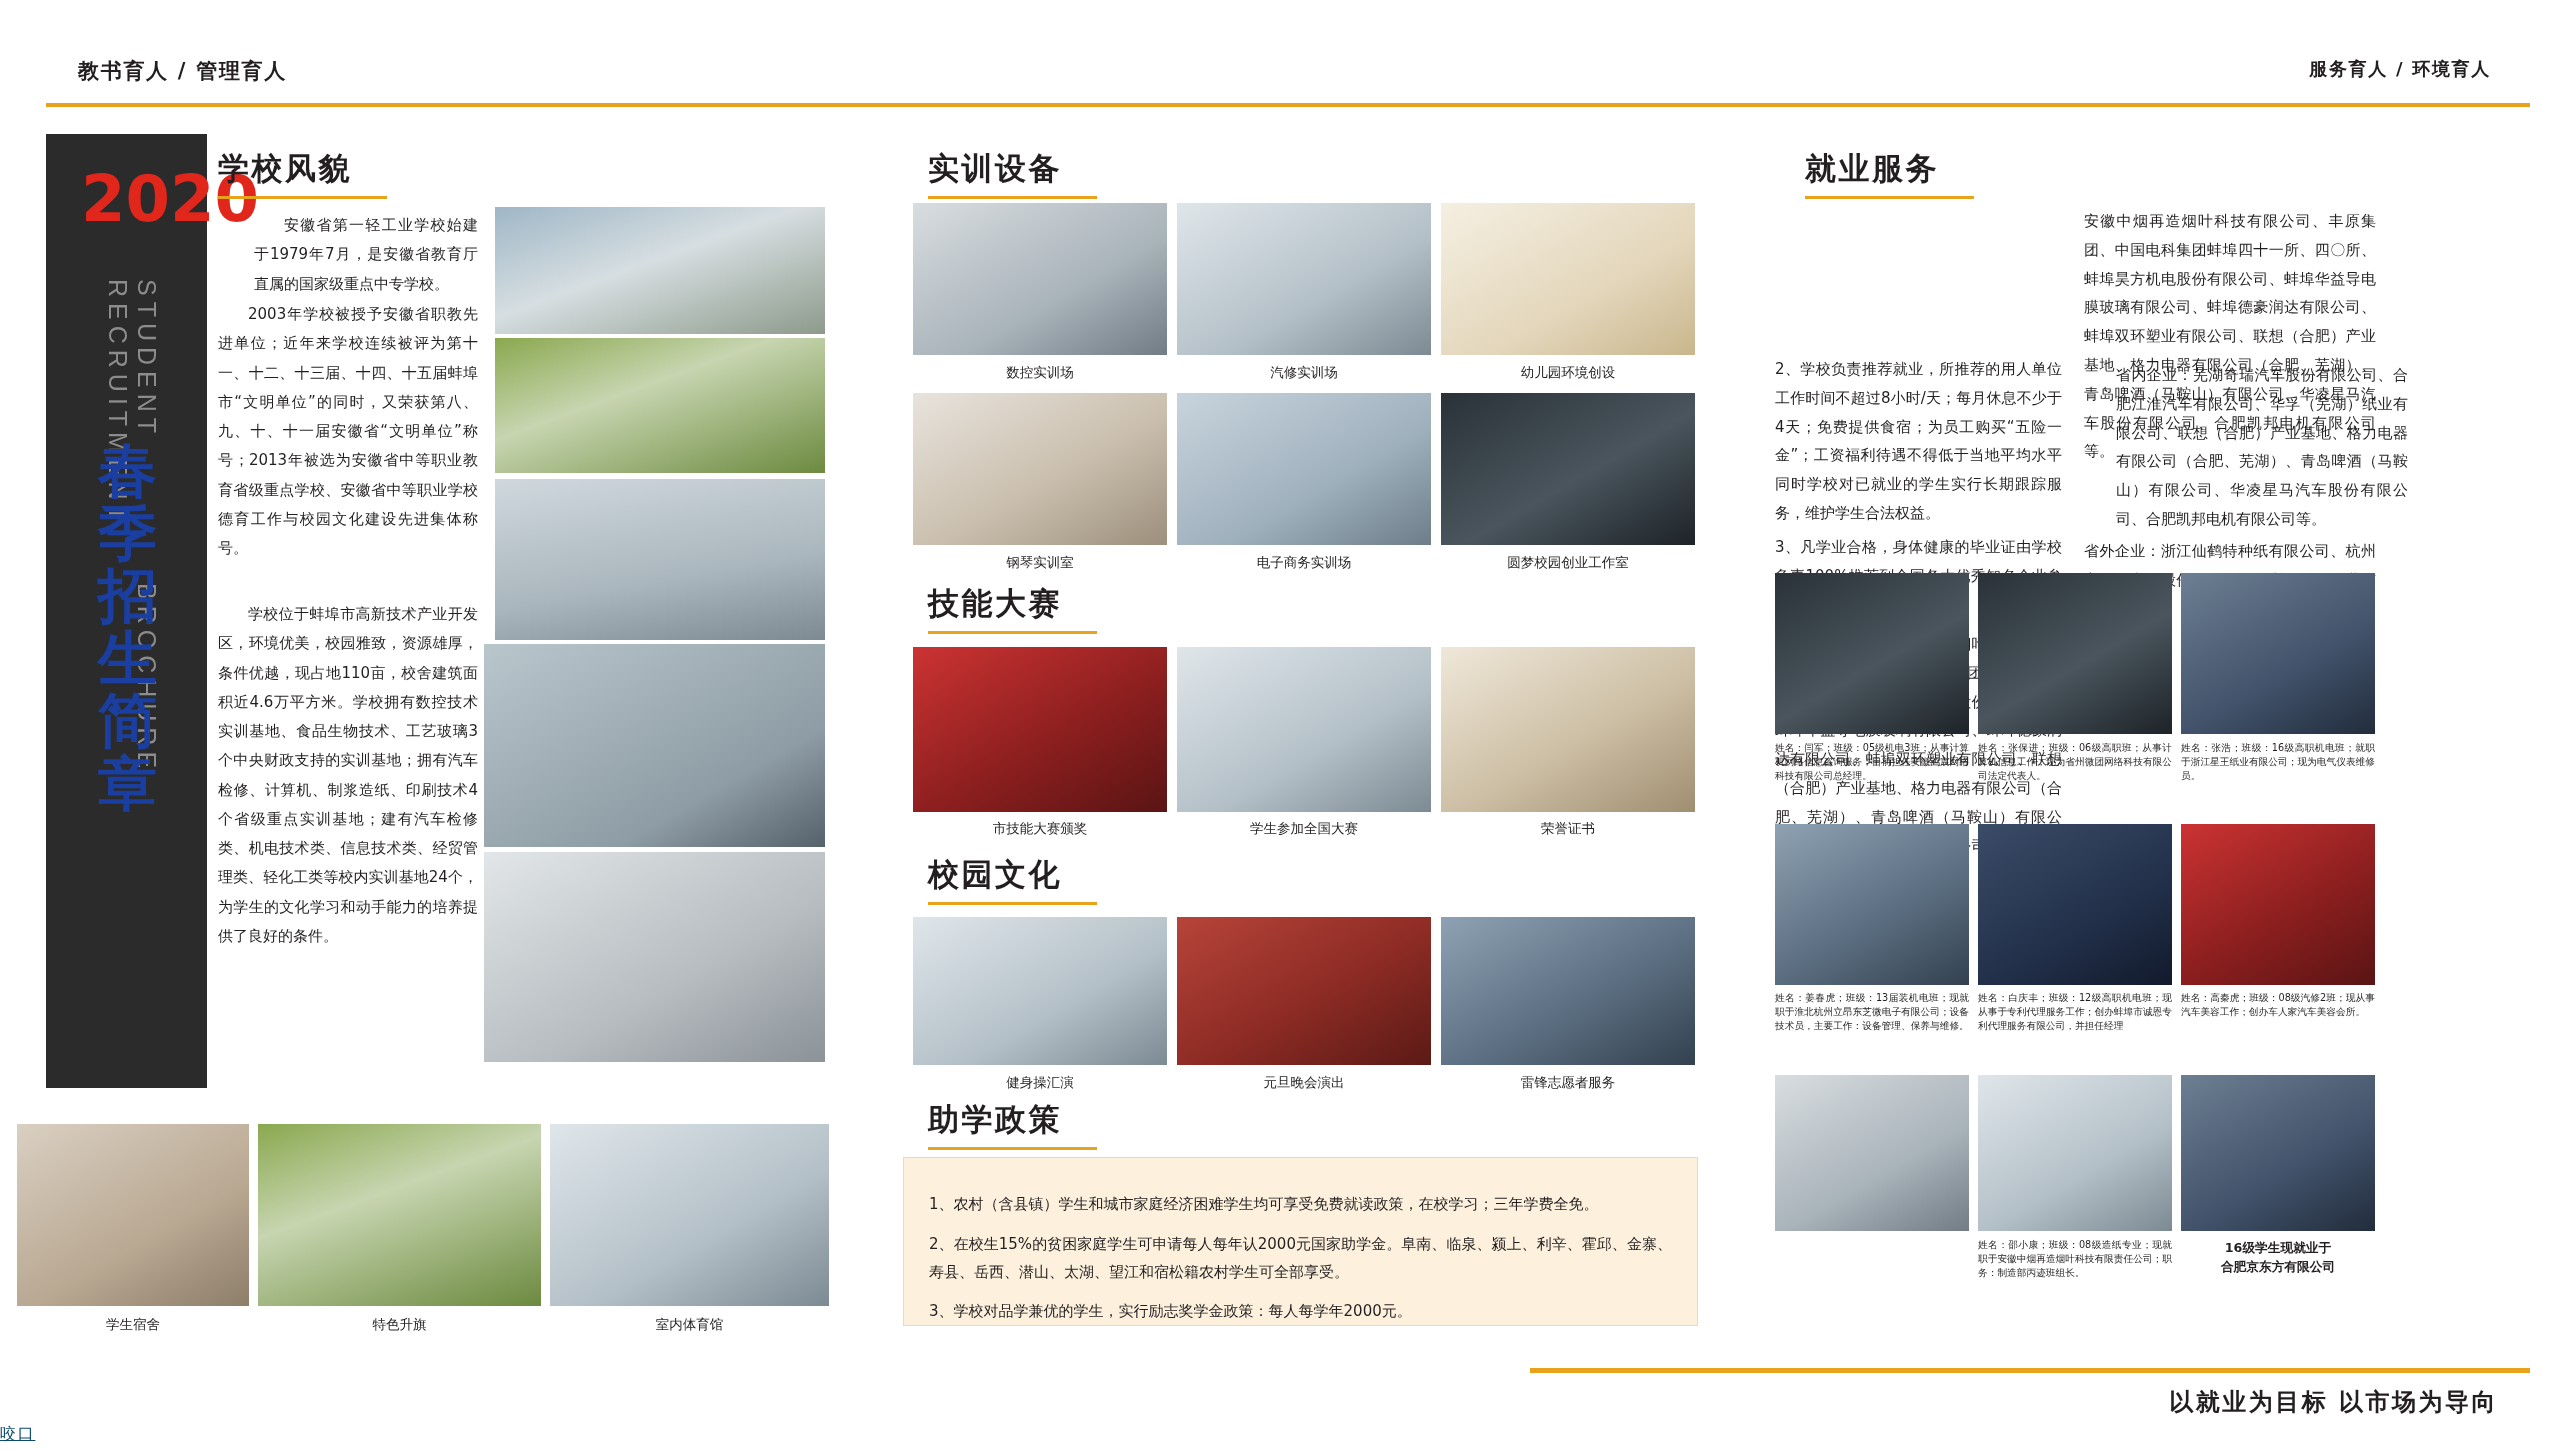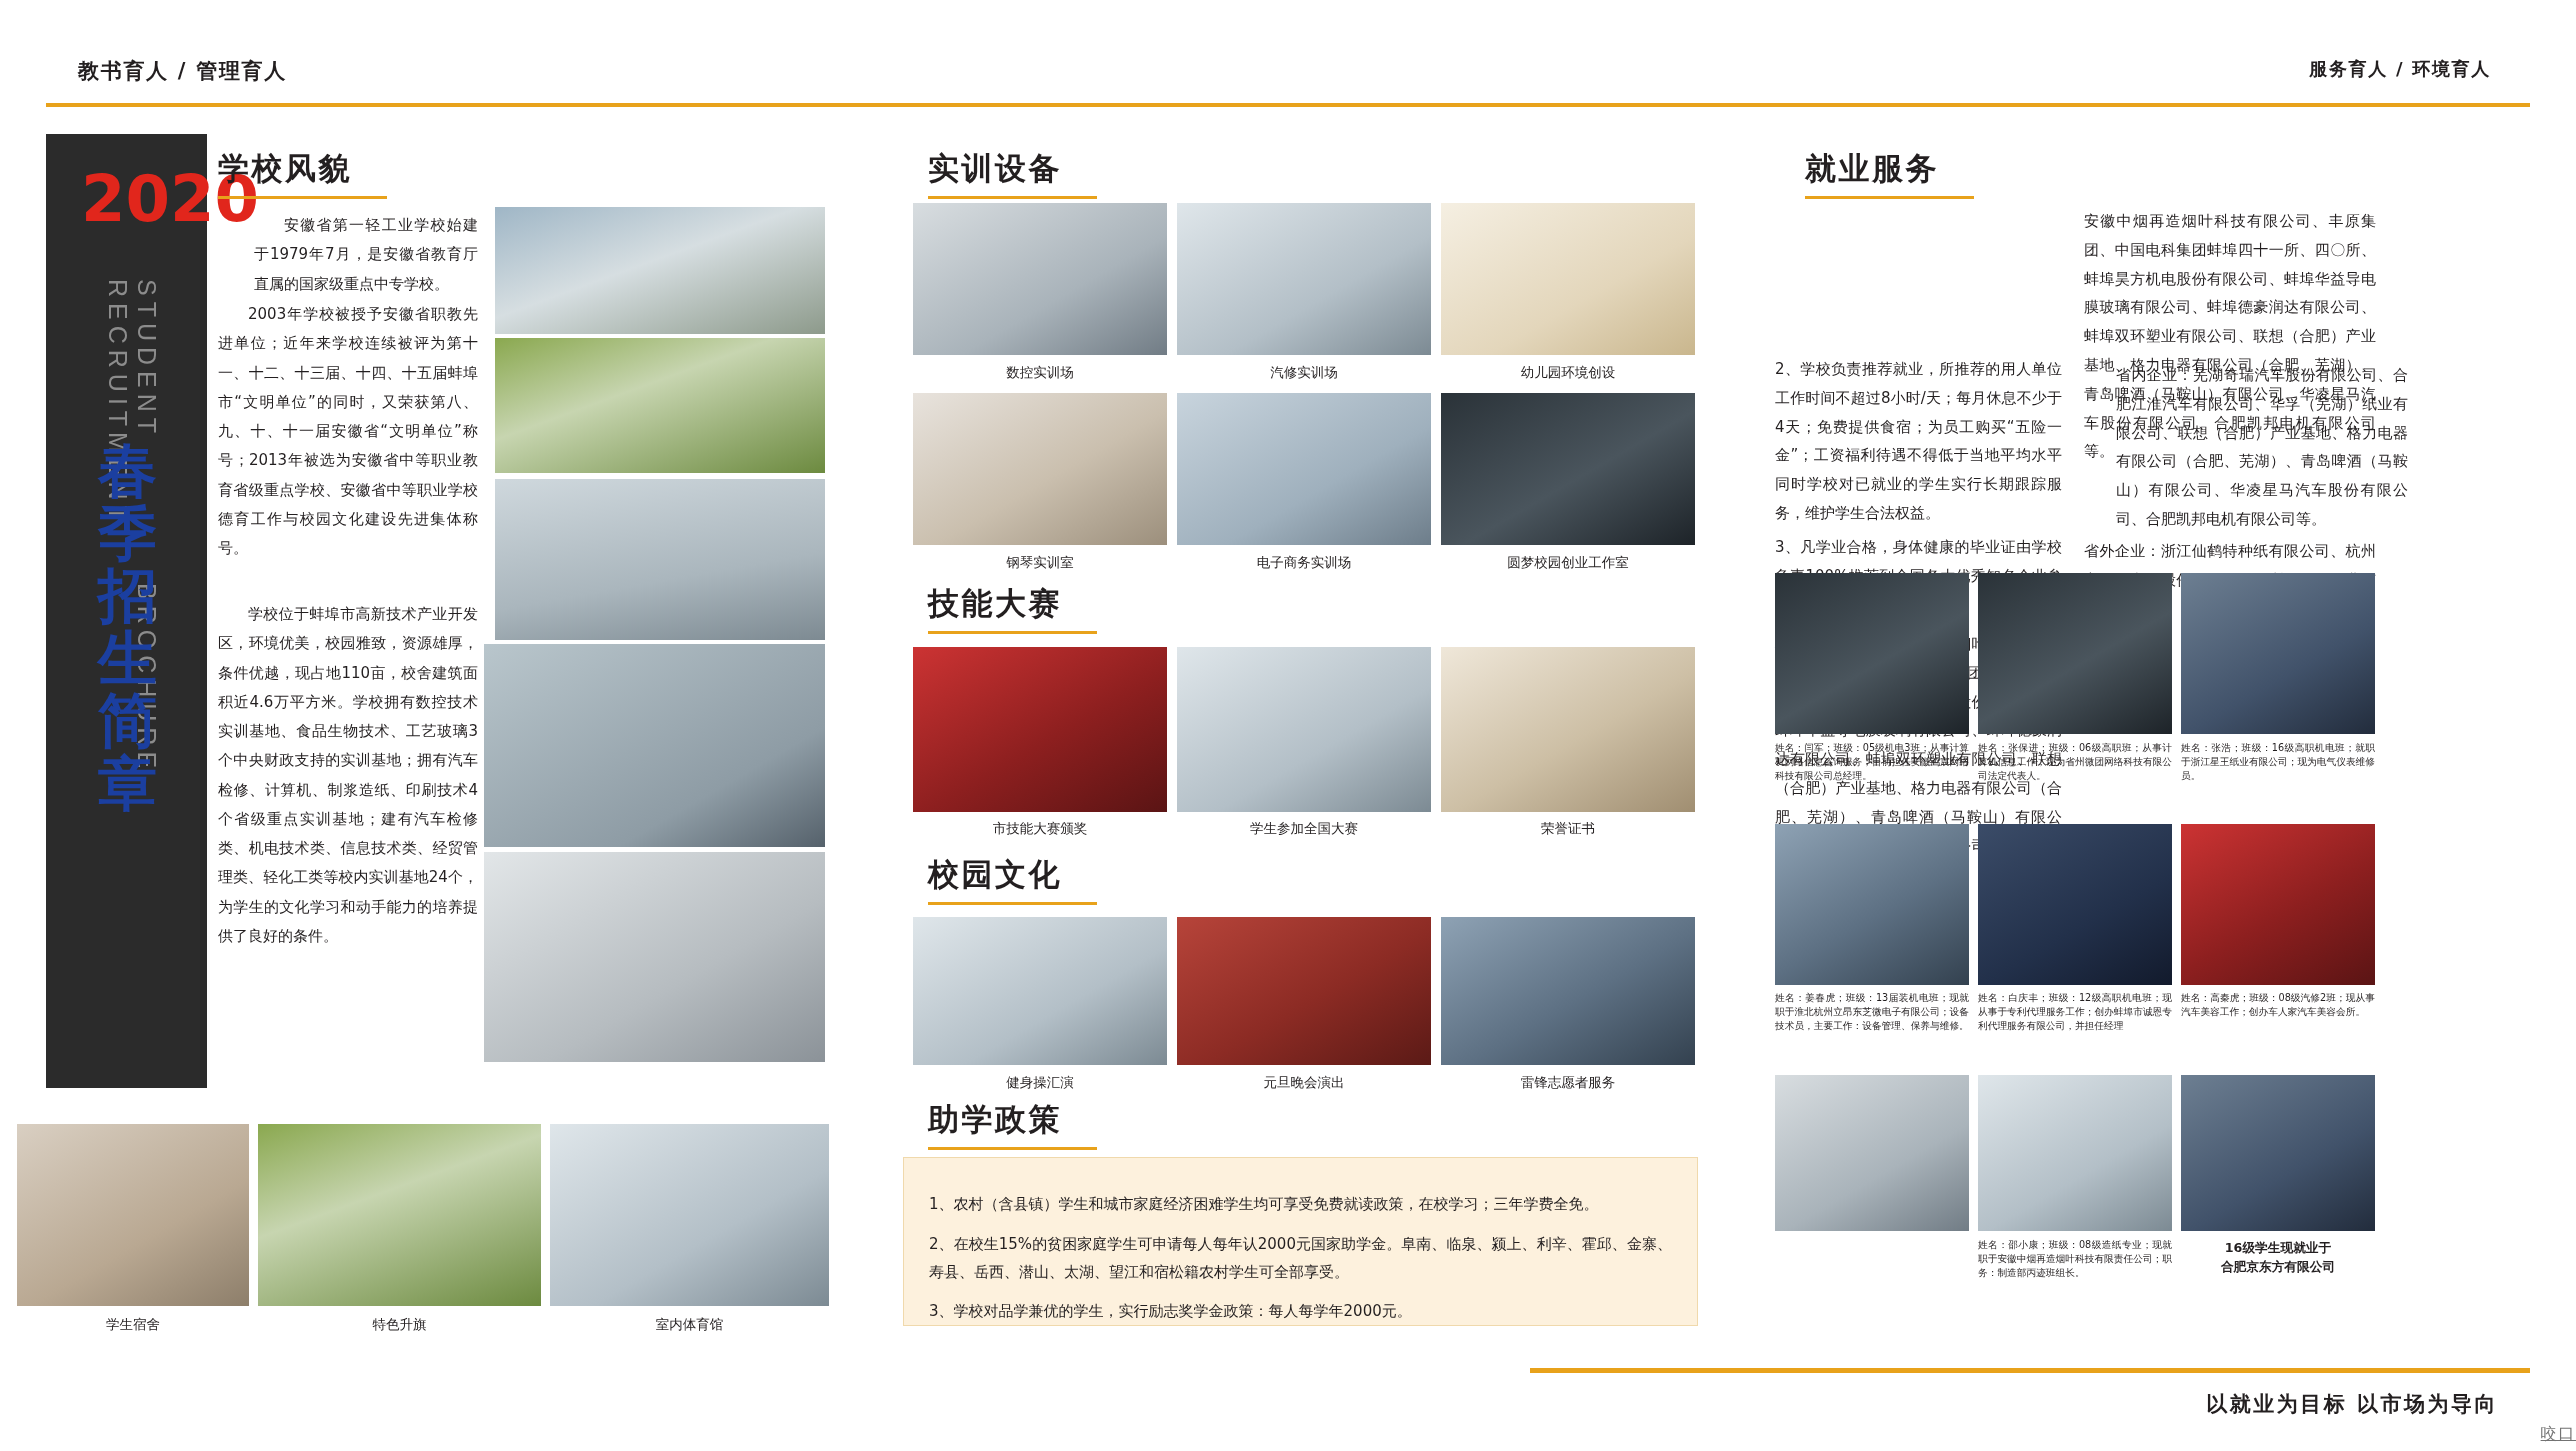--- a/index.html
+++ b/index.html
@@ -6,22 +6,22 @@
   body{width:2576px;height:1452px;font-family:"DejaVu Sans","Liberation Sans",sans-serif;color:#231f20;overflow:hidden;}
   .page{position:relative;width:2576px;height:1452px;background:#fff;}
 
   
   .hdr-rule{position:absolute;left:46px;right:46px;top:103px;height:4.2px;background:#e8a21b;}
   .hdr-left{position:absolute;left:78px;top:57px;font-size:21px;font-weight:bold;letter-spacing:1.7px;color:#231f20;}
   .hdr-right{position:absolute;right:85px;top:57px;font-size:18px;font-weight:bold;letter-spacing:1.7px;color:#231f20;}
 
   
   .ftr-rule{position:absolute;left:1530px;right:46px;bottom:79px;height:5px;background:#e8a21b;}
-  .ftr-right{position:absolute;right:78px;bottom:34px;font-size:21px;font-weight:bold;letter-spacing:2.5px;color:#231f20;}
-  .fold-mark{position:absolute;left:0;right:0;bottom:6.8px;text-align:right;font-size:16px;color:#737373;letter-spacing:1.7px;text-decoration:underline;}
+  .ftr-right{position:absolute;right:78px;bottom:34px;font-size:24px;font-weight:bold;letter-spacing:2.5px;color:#231f20;}
+  .fold-mark{position:absolute;left:0;right:0;bottom:6.8px;text-align:left;font-size:16px;color:#0c4a6e;letter-spacing:1.7px;text-decoration:underline;}
 
   
   .cover{position:absolute;left:46px;top:134px;width:161px;height:954px;background:#2b2b2b;}
   .cover-year{position:absolute;left:81px;top:169px;width:93px;font-size:64px;font-weight:bold;color:#e1261c;line-height:0.96;letter-spacing:0px;text-align:center;}
   .cover-title{position:absolute;left:81px;top:440px;width:93px;font-size:59px;font-weight:bold;color:#1b3fa0;line-height:1.06;text-align:center;}
   .cover-eng{position:absolute;left:161px;top:279px;width:279px;transform:rotate(90deg);transform-origin:left top;font-size:25px;letter-spacing:6px;color:#8c8c8c;font-family:"Liberation Sans",sans-serif;}
   .cover-eng2{position:absolute;left:161px;top:583px;width:304px;transform:rotate(90deg);transform-origin:left top;font-size:25px;letter-spacing:6px;color:#8c8c8c;font-family:"Liberation Sans",sans-serif;}
 
   
   .sec-h{position:absolute;font-size:31px;font-weight:bold;color:#231f20;letter-spacing:2.5px;}

